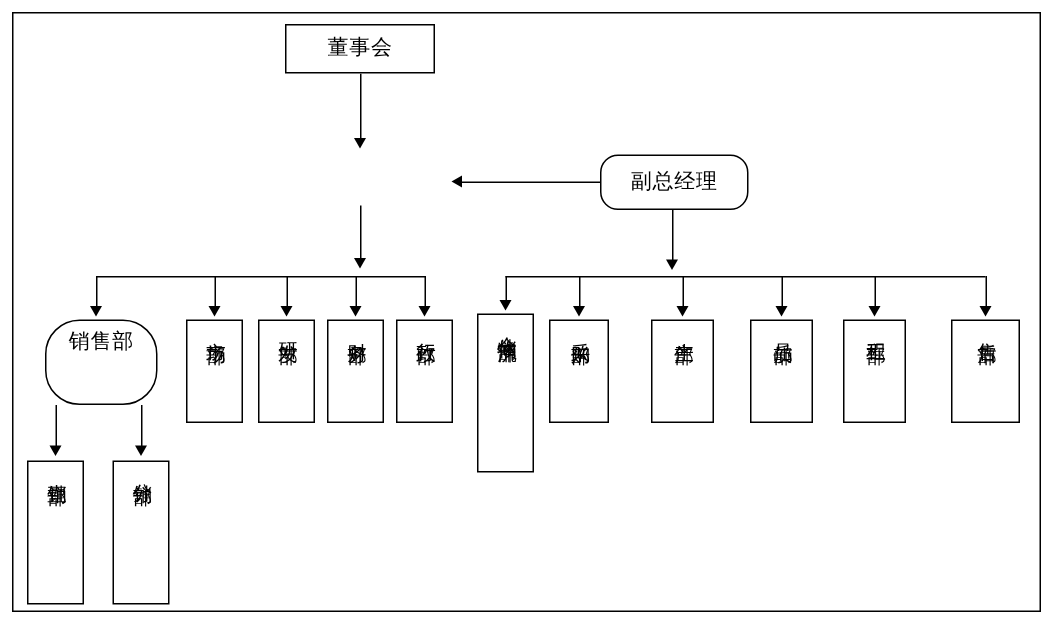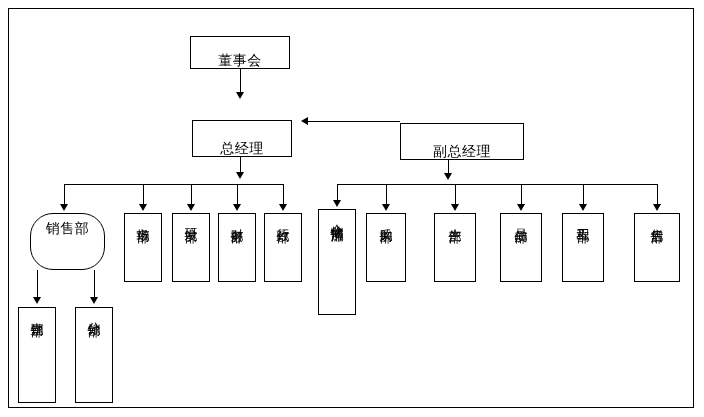--- a/index.html
+++ b/index.html
@@ -30,22 +30,21 @@
     border: 1px solid #000000;
     box-sizing: border-box;
     background: #ffffff;
     color: #000000;
     display: flex;
     justify-content: center;
     z-index: 3;
   }
   
   .node.h-text {
-    align-items: flex-end;
-    margin-top: 20px;
+    align-items: center;
   }
   .node.h-text .label {
     font-size: 14px;
     line-height: 1.1;
     letter-spacing: 0.5px;
     white-space: nowrap;
   }
   
   .node.v-text {
     align-items: flex-start;
@@ -144,25 +143,22 @@
 
   <div class="conn v" style="left:37px; top:270px; height:28px;"></div>
   <div class="arrow-down" style="left:33px; top:297px;"></div>
   <div class="conn v" style="left:94px; top:270px; height:28px;"></div>
   <div class="arrow-down" style="left:90px; top:297px;"></div>
 
   <div class="node h-text" style="left:190px; top:16px; width:100px; height:33px;">
     <span class="label">董事会</span>
   </div>
 
-  <div class="node h-text" style="left:192px; top:100px; width:100px; height:37px;">
-    <span class="label">总经理</span>
-  </div>
-
-  <div class="node h-text" style="left:400px; top:103px; width:124px; height:37px;">
+
+  <div class="node h-text" style="left:400px; top:103px; width:99px; height:37px;border-radius:12px;">
     <span class="label">副总经理</span>
   </div>
 
   <div class="node h-text-top" style="left:30px; top:213px; width:75px; height:57px;">
     <span class="label">销售部</span>
   </div>
 
   <div class="node v-text" style="left:124px; top:213px; width:38px; height:69px;">
     <span class="label">市场部</span>
   </div>

